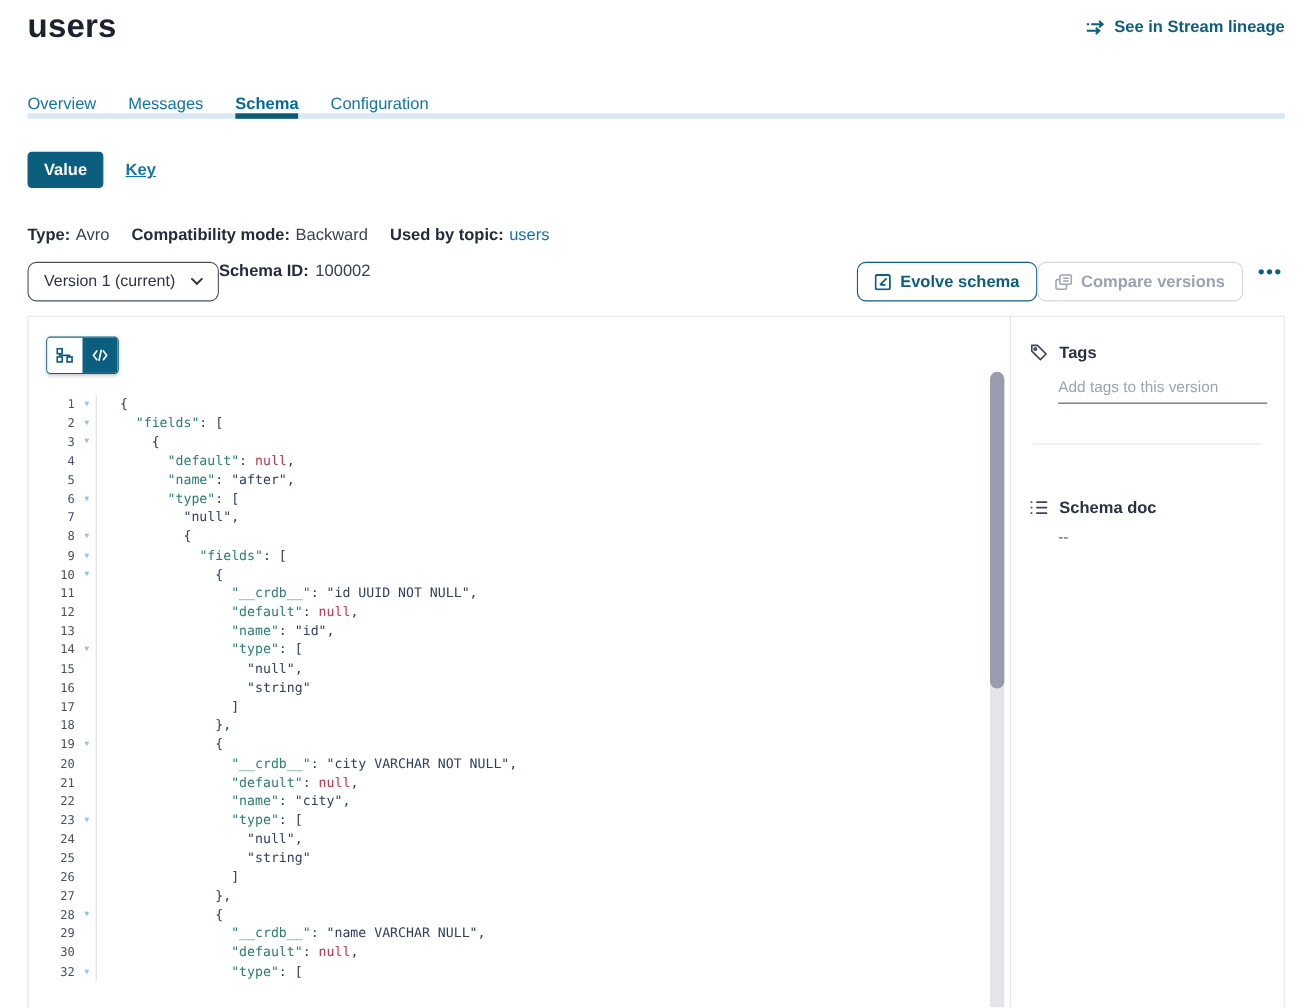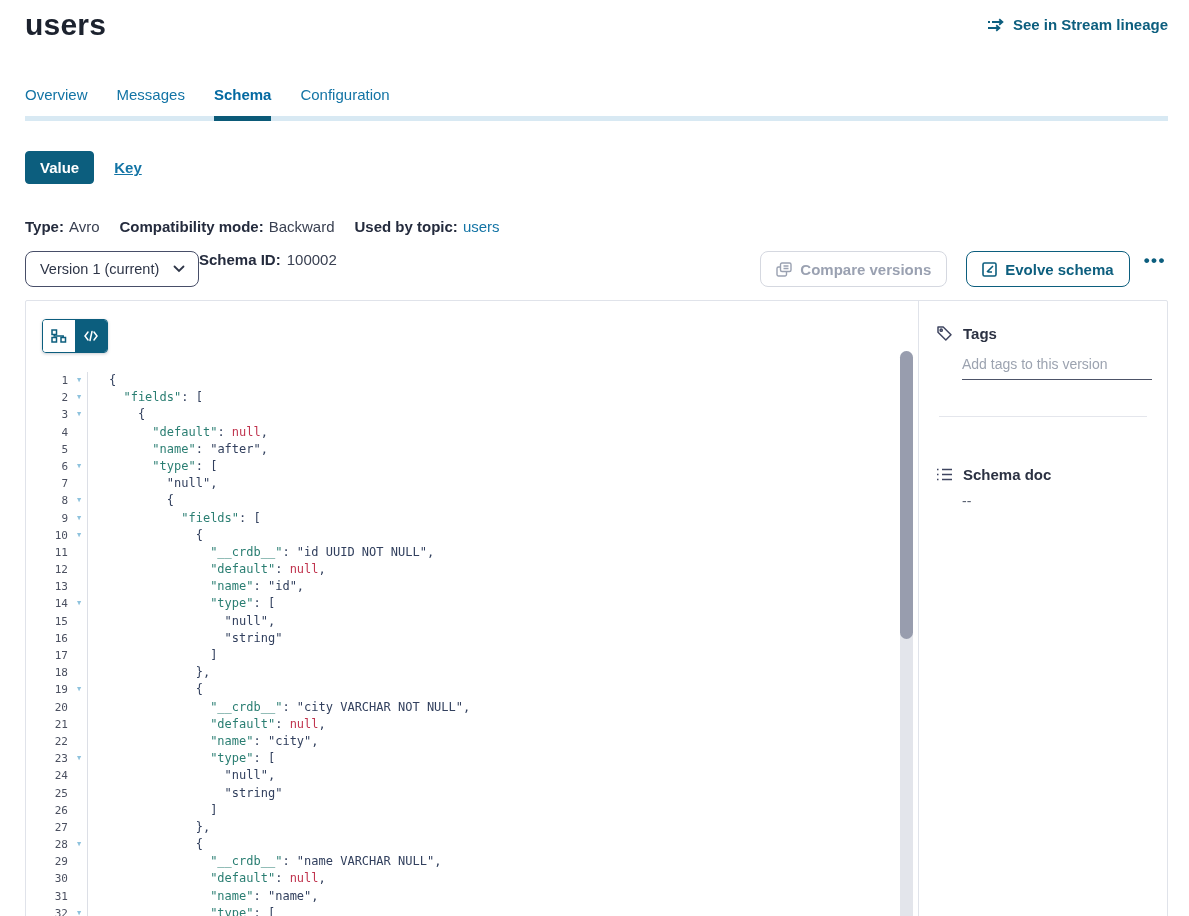--- a/index.html
+++ b/index.html
@@ -7,21 +7,21 @@
   .viewport{width:1189px;height:916px;overflow:hidden;position:relative;background:#fff;box-sizing:border-box;padding:0 21px 0 25px;
     --link:#1374a5; --accent:#0c5e7e; --ink:#1c222e; --label:#242b3d; --body:#3a4152;}
 
   
   .header{display:flex;justify-content:space-between;align-items:flex-start;padding-top:8px;}
   .page-title{font-size:30px;font-weight:700;color:var(--ink);margin:0;letter-spacing:.2px;}
   .lineage-link{display:flex;align-items:center;gap:7px;color:var(--accent);font-weight:700;font-size:15px;margin-top:8px;cursor:pointer;}
 
   
   .tabs-row{display:flex;gap:29px;margin-top:44px;}
-  .tab{font-size:15px;font-weight:500;color:var(--link);padding-bottom:13px;position:relative;cursor:pointer;}
+  .tab{font-size:15px;font-weight:500;color:var(--link);position:relative;cursor:pointer;}
   .tab.active{color:#0369a1;font-weight:600;}
   .tab.active::after{content:"";position:absolute;left:0;right:0;bottom:-5px;height:5px;background:#0b5a78;z-index:1;}
   .tabs-underline{height:5px;background:#d8e9f3;}
 
   
   .vk-row{margin-top:30px;display:flex;align-items:center;}
   .value-btn{background:var(--accent);color:#fff;font-size:15px;font-weight:600;padding:7px 14px;border-radius:4px;border:1px solid var(--accent);font-family:inherit;cursor:pointer;}
   .key-btn{color:var(--link);font-size:15px;font-weight:600;margin-left:14px;background:none;border:none;font-family:inherit;cursor:pointer;text-decoration:underline;}
 
   
@@ -128,42 +128,42 @@
         <svg width="12" height="8" viewBox="0 0 12 8">
             <path d="M1.5 1.5 L6 6 L10.5 1.5" stroke="#2e3547" stroke-width="1.8" fill="none" stroke-linecap="round"></path>
           </svg>
       </span>
     </div>
     <div class="schema-id">
       <span class="meta-label">Schema ID:</span>
       <span>100002</span>
     </div>
     <div class="spacer"></div>
+    <button class="btn evolve-btn">
+      <span>
+        <svg width="15" height="15" viewBox="0 0 15 15">
+          <g stroke="#0c5e7e" stroke-width="1.6" fill="none">
+            <rect x="1" y="1" width="13" height="13" rx="1.5"></rect>
+            <path d="M5 10 L11 4 M10 10 L5.8 10"></path>
+          </g>
+        </svg>
+      </span>
+      <span>Evolve schema</span>
+    </button>
     <button class="btn compare-btn">
       <span>
         <svg width="16" height="15" viewBox="0 0 16 15">
           <g stroke="#9aa1b1" stroke-width="1.4" fill="none">
             <rect x="4.5" y="1" width="10.5" height="8.5" rx="1.5"></rect>
             <path d="M7.5 4 H12.5 M7.5 6.5 H12.5"></path>
             <path d="M4.5 5 H2.5 A1.5 1.5 0 0 0 1 6.5 V12.5 A1.5 1.5 0 0 0 2.5 14 H9 A1.5 1.5 0 0 0 10.5 12.5 V9.5"></path>
           </g>
         </svg>
       </span>
       <span>Compare versions</span>
-    </button>
-    <button class="btn evolve-btn">
-      <span>
-        <svg width="15" height="15" viewBox="0 0 15 15">
-          <g stroke="#0c5e7e" stroke-width="1.6" fill="none">
-            <rect x="1" y="1" width="13" height="13" rx="1.5"></rect>
-            <path d="M5 10 L11 4 M10 10 L5.8 10"></path>
-          </g>
-        </svg>
-      </span>
-      <span>Evolve schema</span>
     </button>
     <button class="more-btn">•••</button>
   </div>
 
   <div class="main-box">
 
     <div class="code-panel">
       <div class="view-toggle">
         <button class="vt-btn">
           <svg width="16" height="14" viewBox="0 0 16 14">
@@ -210,21 +210,20 @@
           <div class="code-line"><span class="ln">21</span><span class="arr"></span><span class="body-col" style="padding-left: 122.15px;"><span class="tk-k">"default"</span><span class="tk-p">: </span><span class="tk-u">null</span><span class="tk-p">,</span></span></div>
           <div class="code-line"><span class="ln">22</span><span class="arr"></span><span class="body-col" style="padding-left: 122.15px;"><span class="tk-k">"name"</span><span class="tk-p">: </span><span class="tk-s">"city"</span><span class="tk-p">,</span></span></div>
           <div class="code-line"><span class="ln">23</span><span class="arr">▼</span><span class="body-col" style="padding-left: 122.15px;"><span class="tk-k">"type"</span><span class="tk-p">: [</span></span></div>
           <div class="code-line"><span class="ln">24</span><span class="arr"></span><span class="body-col" style="padding-left: 136.6px;"><span class="tk-s">"null"</span><span class="tk-p">,</span></span></div>
           <div class="code-line"><span class="ln">25</span><span class="arr"></span><span class="body-col" style="padding-left: 136.6px;"><span class="tk-s">"string"</span></span></div>
           <div class="code-line"><span class="ln">26</span><span class="arr"></span><span class="body-col" style="padding-left: 122.15px;"><span class="tk-p">]</span></span></div>
           <div class="code-line"><span class="ln">27</span><span class="arr"></span><span class="body-col" style="padding-left: 107.7px;"><span class="tk-p">},</span></span></div>
           <div class="code-line"><span class="ln">28</span><span class="arr">▼</span><span class="body-col" style="padding-left: 107.7px;"><span class="tk-p">{</span></span></div>
           <div class="code-line"><span class="ln">29</span><span class="arr"></span><span class="body-col" style="padding-left: 122.15px;"><span class="tk-k">"__crdb__"</span><span class="tk-p">: </span><span class="tk-s">"name VARCHAR NULL"</span><span class="tk-p">,</span></span></div>
           <div class="code-line"><span class="ln">30</span><span class="arr"></span><span class="body-col" style="padding-left: 122.15px;"><span class="tk-k">"default"</span><span class="tk-p">: </span><span class="tk-u">null</span><span class="tk-p">,</span></span></div>
-          <div class="code-line"><span class="ln">31</span><span class="arr"></span><span class="body-col" style="padding-left: 122.15px;"><span class="tk-k">"name"</span><span class="tk-p">: </span><span class="tk-s">"name"</span><span class="tk-p">,</span></span></div>
           <div class="code-line"><span class="ln">32</span><span class="arr">▼</span><span class="body-col" style="padding-left: 122.15px;"><span class="tk-k">"type"</span><span class="tk-p">: [</span></span></div>
         </div>
 
       <div class="sb-track">
         <div class="sb-thumb"></div>
       </div>
     </div>
 
     <div class="side-panel">
 

